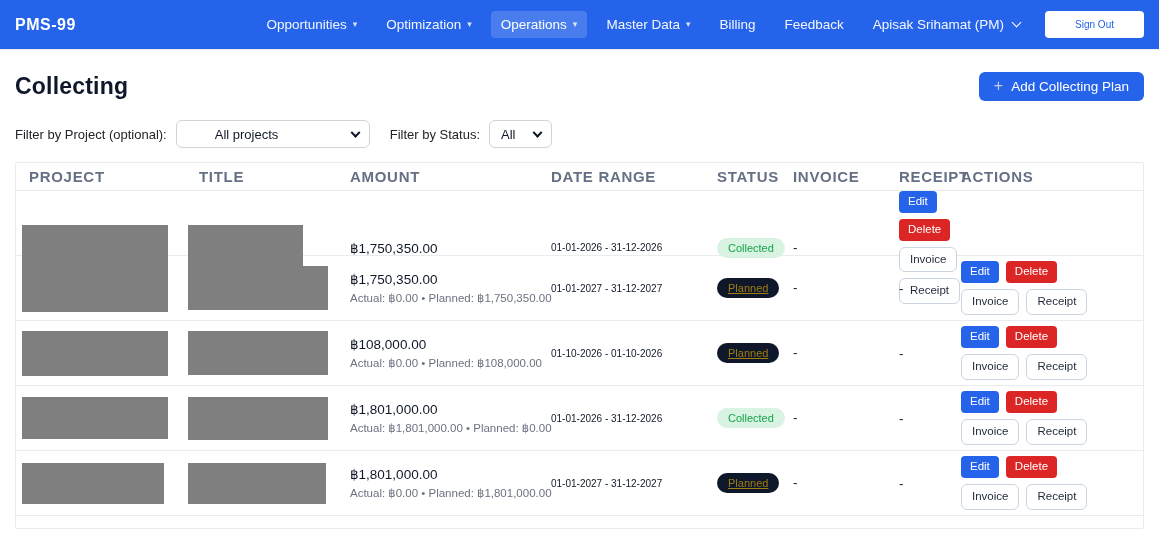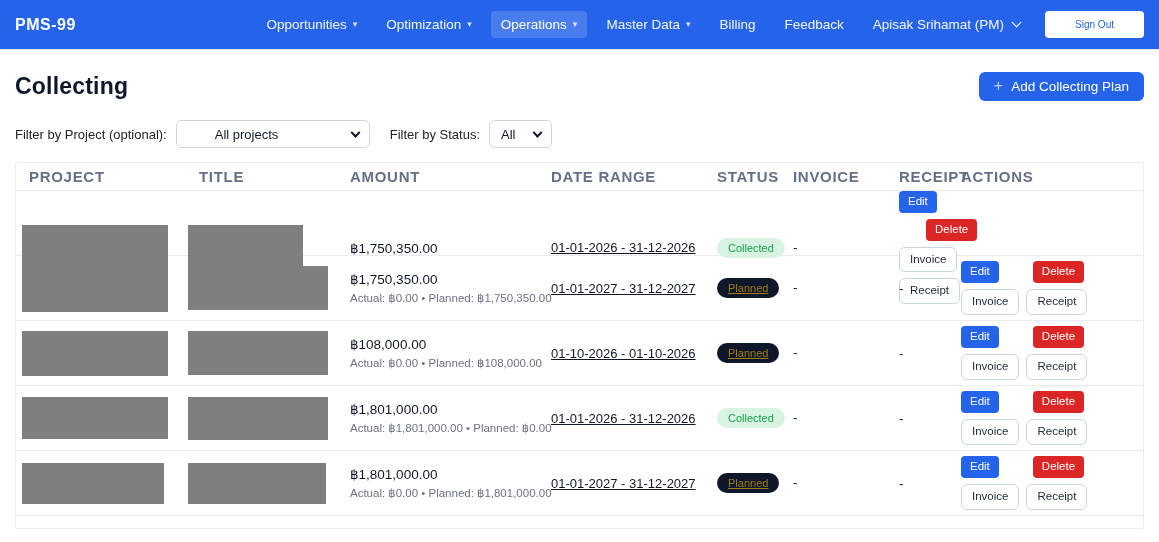--- a/index.html
+++ b/index.html
@@ -181,21 +181,21 @@
   .ph.ph-title { width: 140px; height: 44px; margin-left: -11px; }
   .tbody .trow:nth-child(1) .ph-title { width: 115px; height: 45px; }
   .tbody .trow:nth-child(2) .ph-project { height: 47px; }
   .tbody .trow:nth-child(4) .ph-project { height: 42px; }
   .tbody .trow:nth-child(4) .ph-title { height: 43px; }
   .tbody .trow:nth-child(5) .ph-project { width: 142px; height: 41px; }
   .tbody .trow:nth-child(5) .ph-title { width: 138px; height: 41px; }
 
   .amount { font-size: 13.5px; font-weight: 500; color: #101828; }
   .amount-sub { font-size: 11.5px; color: #6b7280; margin-top: 4px; white-space: nowrap; }
-  .c-date { font-size: 13px; color: #101828; white-space: nowrap; text-decoration: underline; }
+  .c-date { font-size: 10px; color: #101828; white-space: nowrap; }
   .c-invoice { font-size: 13.5px; color: #101828; max-width: 88px; line-height: 1.45; }
   .c-receipt { font-size: 13.5px; color: #101828; }
 
   .badge {
     display: inline-block;
     font-size: 11px;
     font-weight: 500;
     padding: 4px 11px;
     border-radius: 999px;
     white-space: nowrap;
@@ -207,21 +207,21 @@
   .btn {
     font-size: 11.5px;
     border-radius: 4px;
     padding: 4px 9px;
     cursor: pointer;
     font-family: inherit;
     line-height: 1.2;
     border: none;
   }
   .btn-edit { background: #2563eb; color: #fff; }
-  .btn-delete { background: #dc2626; color: #fff; margin-left: 27px; }
+  .btn-delete { background: #dc2626; color: #fff; }
   .btn-outline {
     background: #fff;
     color: #1f2937;
     border: 1px solid #cbd5e1;
     border-radius: 6px;
     padding: 5px 10px;
   }
 </style>
 </head>
 <body>

